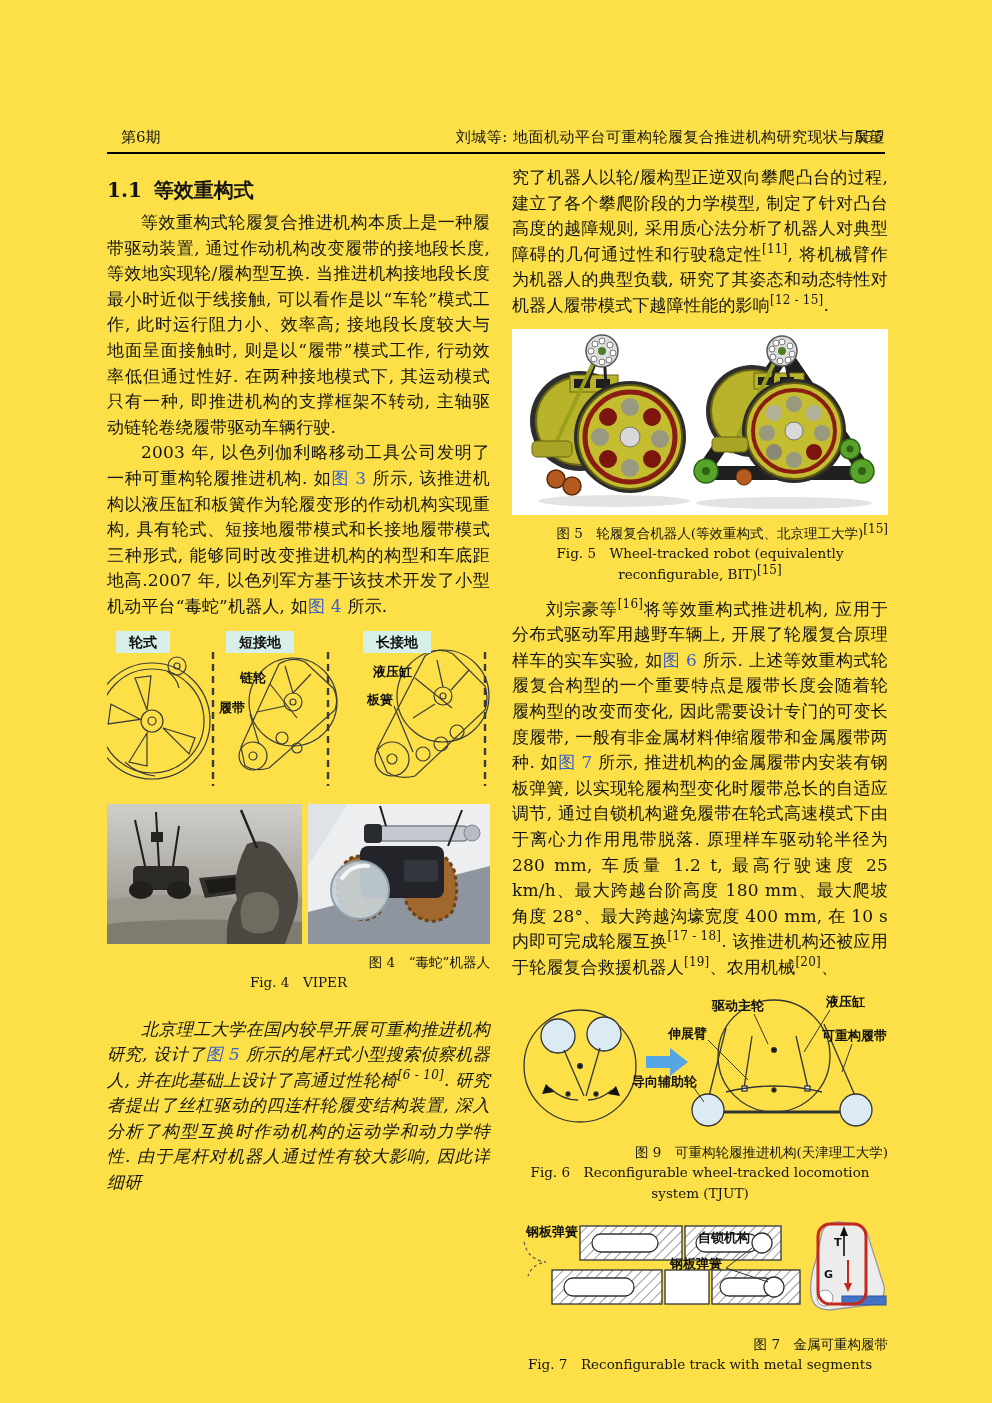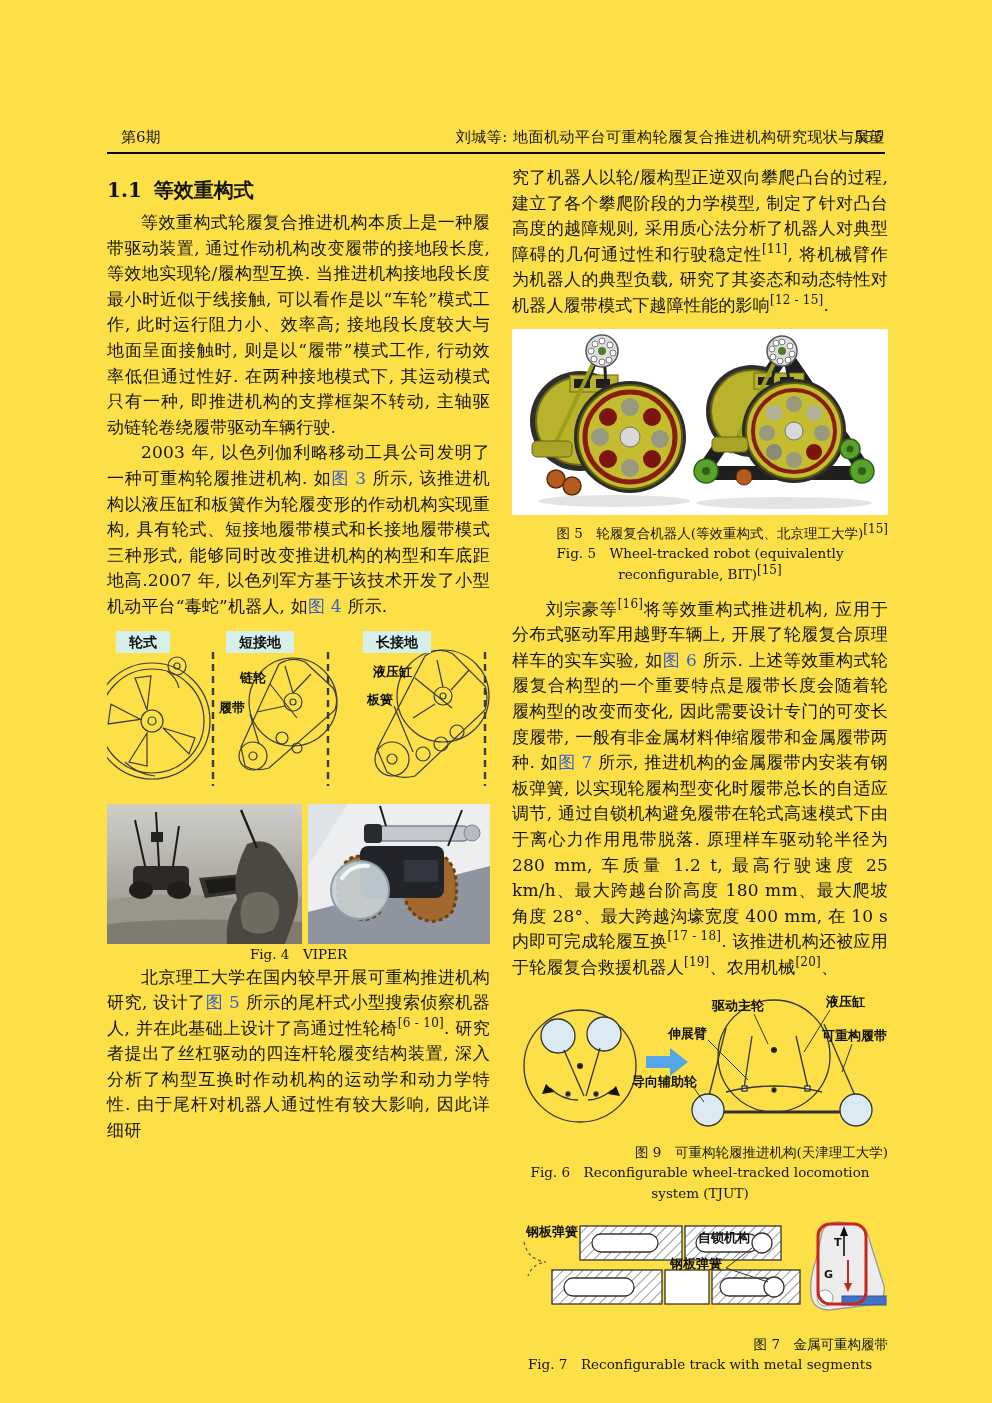--- a/index.html
+++ b/index.html
@@ -159,23 +159,24 @@
         <circle cx="52" cy="86" r="29" fill="#c7d1d8" fill-opacity="0.92" stroke="#8fa0ab" stroke-width="2"></circle>
         <path d="M34 74 Q 44 60 60 62" stroke="#f2f6f8" stroke-width="4" fill="none" stroke-linecap="round"></path>
 
         <rect x="62" y="22" width="100" height="15" rx="7" fill="#c4c9cf" stroke="#7d848c" stroke-width="1.5"></rect>
         <rect x="56" y="20" width="18" height="19" rx="4" fill="#2a2b30"></rect>
         <circle cx="164" cy="29" r="8" fill="#b7bcc2" stroke="#7d848c"></circle>
         <line x1="78" y1="22" x2="72" y2="2" stroke="#1d1d20" stroke-width="2"></line>
         <line x1="140" y1="42" x2="154" y2="6" stroke="#1d1d20" stroke-width="2"></line>
       </svg>
     </div>
+    <div class="cap-zh" style="margin-top:8px;"><span>图 4　“毒蛇”机器人</span></div>
     <div class="cap-en"><span>Fig. 4　VIPER</span></div>
 
-    <p class="para indent" style="margin-top:0;"><span>北京理工大学在国内较早开展可重构推进机构研究, 设计了</span><span class="figref">图 5</span><span> 所示的尾杆式小型搜索侦察机器人, 并在此基础上设计了高通过性轮椅</span><sup class="ref">[6 - 10]</sup><span>. 研究者提出了丝杠驱动的四连杆轮履变结构装置, 深入分析了构型互换时作动机构的运动学和动力学特性. 由于尾杆对机器人通过性有较大影响, 因此详细研</span></p>
+    <p class="para indent" style="margin-top:24px;font-style:italic;"><span>北京理工大学在国内较早开展可重构推进机构研究, 设计了</span><span class="figref">图 5</span><span> 所示的尾杆式小型搜索侦察机器人, 并在此基础上设计了高通过性轮椅</span><sup class="ref">[6 - 10]</sup><span>. 研究者提出了丝杠驱动的四连杆轮履变结构装置, 深入分析了构型互换时作动机构的运动学和动力学特性. 由于尾杆对机器人通过性有较大影响, 因此详细研</span></p>
 
   </div>
 
   <div class="col col-right">
 
     <p class="para"><span>究了机器人以轮/履构型正逆双向攀爬凸台的过程, 建立了各个攀爬阶段的力学模型, 制定了针对凸台高度的越障规则, 采用质心法分析了机器人对典型障碍的几何通过性和行驶稳定性</span><sup class="ref">[11]</sup><span>, 将机械臂作为机器人的典型负载, 研究了其姿态和动态特性对机器人履带模式下越障性能的影响</span><sup class="ref">[12 - 15]</sup><span>.</span></p>
 
     <figure class="figure" style="margin-top:10px;">
       <svg width="376" height="186" viewBox="0 0 376 186">
         <rect width="376" height="186" fill="#ffffff"></rect>

